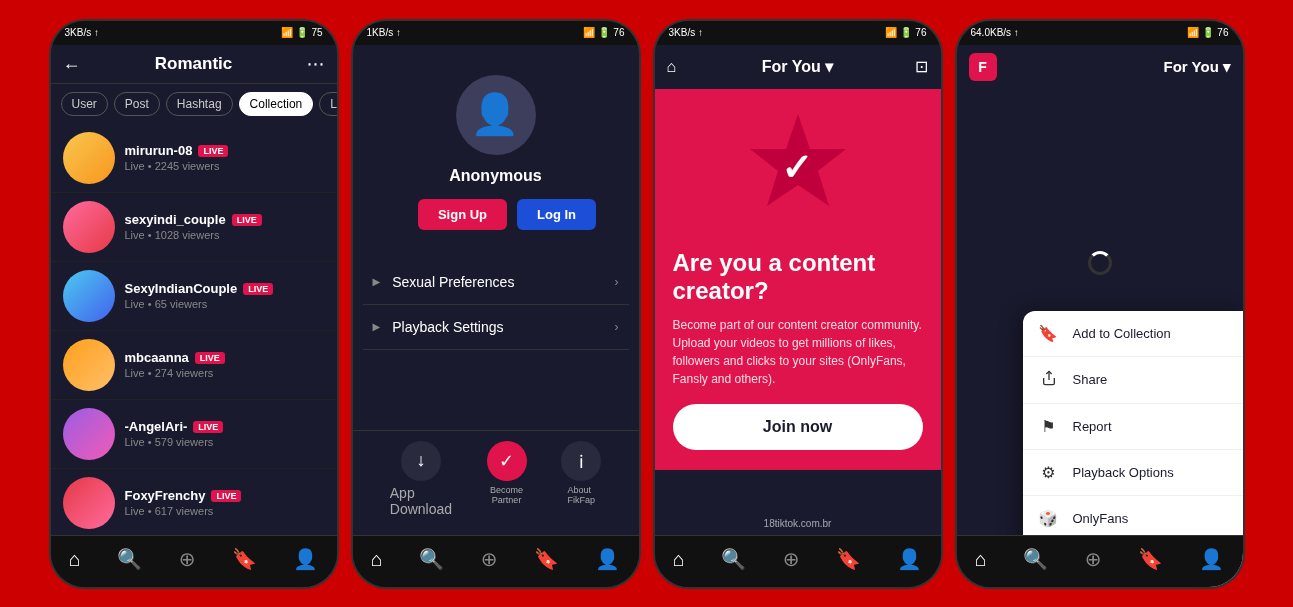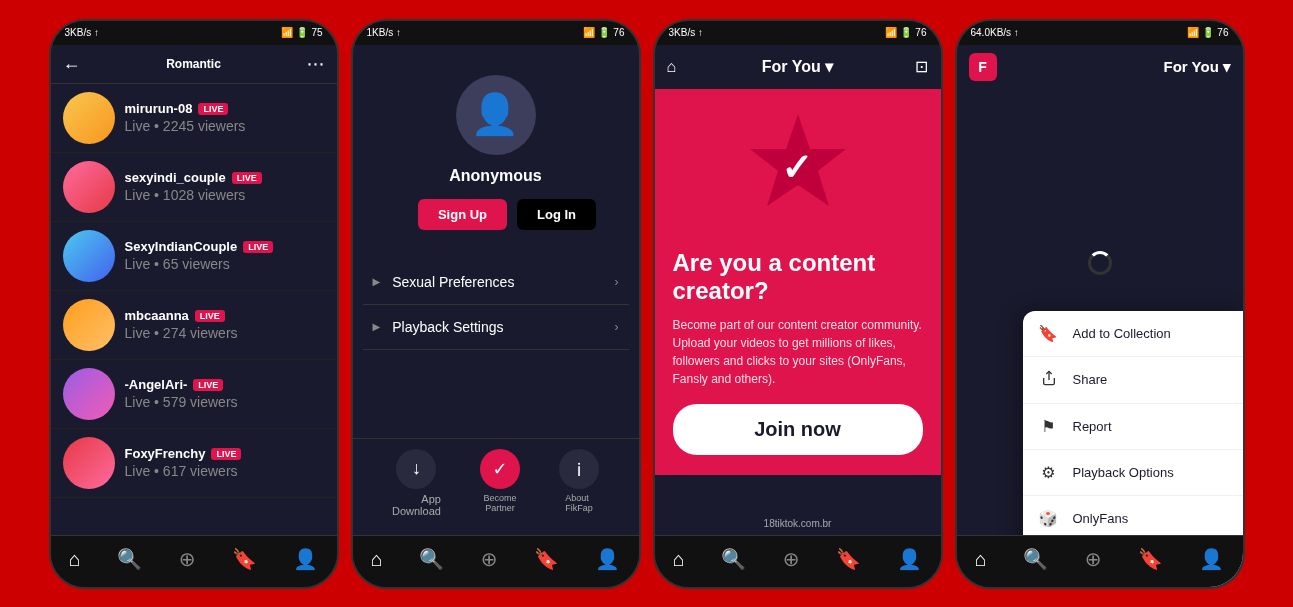--- a/index.html
+++ b/index.html
@@ -88,21 +88,21 @@
     .live-name-row { display: flex; align-items: center; gap: 6px; }
     .live-name { color: #fff; font-size: 13px; font-weight: 600; text-align: center; }
     .live-badge {
       background: #e0144c;
       color: #fff;
       font-size: 9px;
       font-weight: 700;
       padding: 1px 5px;
       border-radius: 3px;
     }
-    .live-viewers { color: #888; font-size: 14px; margin-top: 2px; }
+    .live-viewers { color: #888; font-size: 11px; margin-top: 2px; }
     .bottom-nav {
       position: absolute;
       bottom: 0;
       left: 0;
       right: 0;
       height: 52px;
       background: #111;
       display: flex;
       align-items: center;
       justify-content: space-around;
@@ -136,21 +136,21 @@
       background: #e0144c;
       color: #fff;
       border: none;
       border-radius: 6px;
       padding: 8px 20px;
       font-size: 13px;
       font-weight: 600;
       cursor: pointer;
     }
     .btn-login {
-      background: #000000;
+      background: #1d4ed8;
       color: #fff;
       border: none;
       border-radius: 6px;
       padding: 8px 20px;
       font-size: 13px;
       font-weight: 600;
       cursor: pointer;
     }
     .menu-section { margin-top: 10px; padding: 0 10px; }
     .menu-item {
@@ -216,21 +216,21 @@
       line-height: 1.5;
       margin-bottom: 16px;
     }
     .join-btn {
       width: 100%;
       background: #fff;
       color: #1a1a2e;
       border: none;
       border-radius: 24px;
       padding: 14px;
-      font-size: 20px;
+      font-size: 16px;
       font-weight: 700;
       cursor: pointer;
     }
     .watermark {
       position: absolute;
       bottom: 58px;
       left: 50%;
       transform: translateX(-50%);
       color: rgba(255,255,255,0.6);
       font-size: 10px;
@@ -314,22 +314,29 @@
 <body>
 
 <div class="phone phone1">
   <div class="status-bar">
     <span>3KB/s ↑</span>
     <span>📶 🔋 <span>75</span></span>
   </div>
   <div class="phone-content">
     <div class="phone1 header" style="background:#1a1a2e; padding:8px 12px; display:flex; align-items:center; justify-content:space-between;">
       <span style="color:#fff; font-size:18px;">←</span>
-      <span style="color:#fff; font-size:12px; font-weight:600;">Romantic</span>
+      <span style="color:#fff; font-size:17px; font-weight:600;">Romantic</span>
       <span style="color:#fff; font-size:18px;">⋯</span>
+    </div>
+    <div class="filter-tabs">
+      <div class="filter-tab">User</div>
+      <div class="filter-tab">Post</div>
+      <div class="filter-tab">Hashtag</div>
+      <div class="filter-tab active">Collection</div>
+      <div class="filter-tab">L</div>
     </div>
     <div class="live-list" style="flex:1; overflow-y:auto; margin-bottom:52px;">
       <div class="live-item">
         <div class="live-avatar av1"></div>
         <div class="live-info">
           <div class="live-name-row">
             <span class="live-name">mirurun-08</span>
             <span class="live-badge">LIVE</span>
           </div>
           <div class="live-viewers">Live • 2245 viewers</div>
@@ -420,21 +427,21 @@
       </div>
       <div class="menu-item">
         <span class="menu-dot">▶</span>
         <span>Playback Settings</span>
         <span class="menu-arrow">›</span>
       </div>
     </div>
     <div class="bottom-actions">
       <div class="action-btn">
         <div class="action-icon">↓</div>
-        <span style="font-size:11px; text-align:right; color:#aaa;">App<br>Download</span>
+        <span style="font-size:14px; text-align:left; color:#aaa;">App<br>Download</span>
       </div>
       <div class="action-btn">
         <div class="action-icon pink">✓</div>
         <span style="font-size:9px; text-align:center; color:#aaa;">Become<br>Partner</span>
       </div>
       <div class="action-btn">
         <div class="action-icon">ℹ</div>
         <span style="font-size:9px; text-align:left; color:#aaa;">About<br>FikFap</span>
       </div>
     </div>

